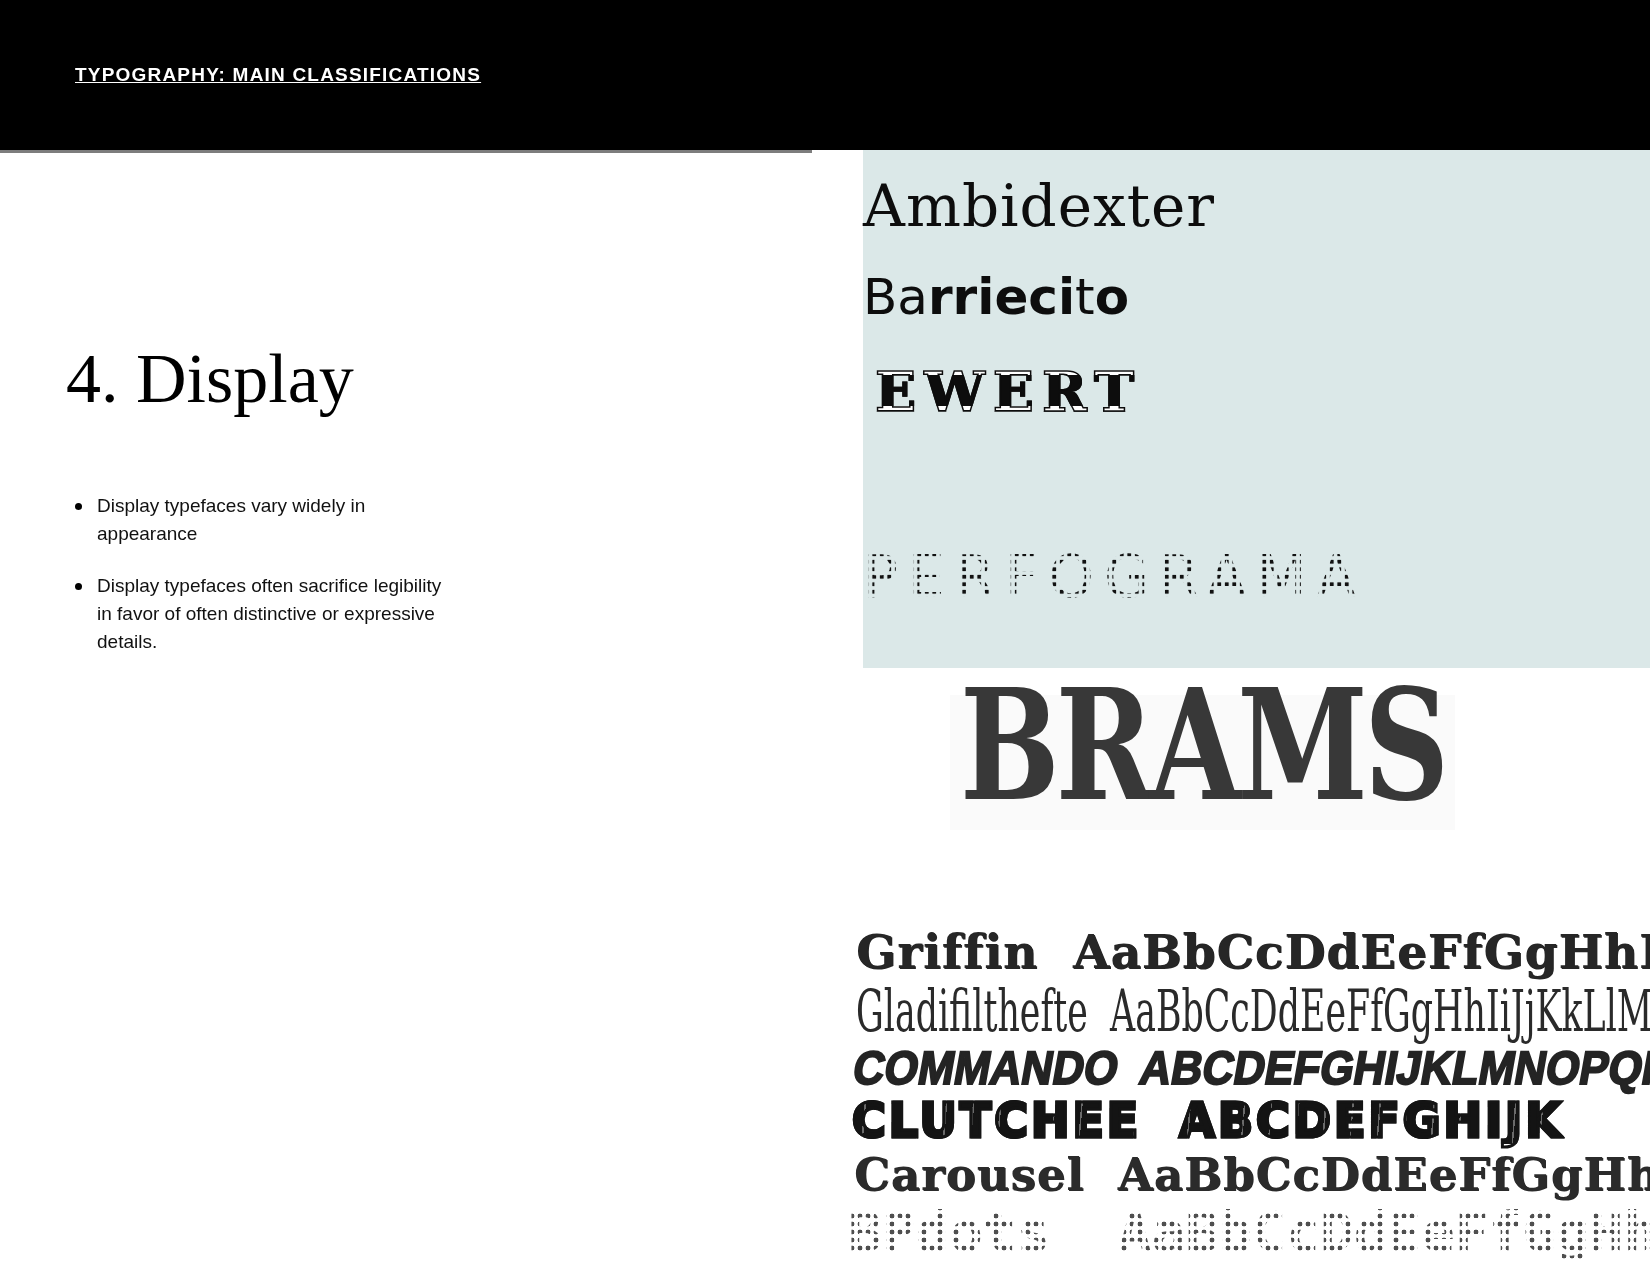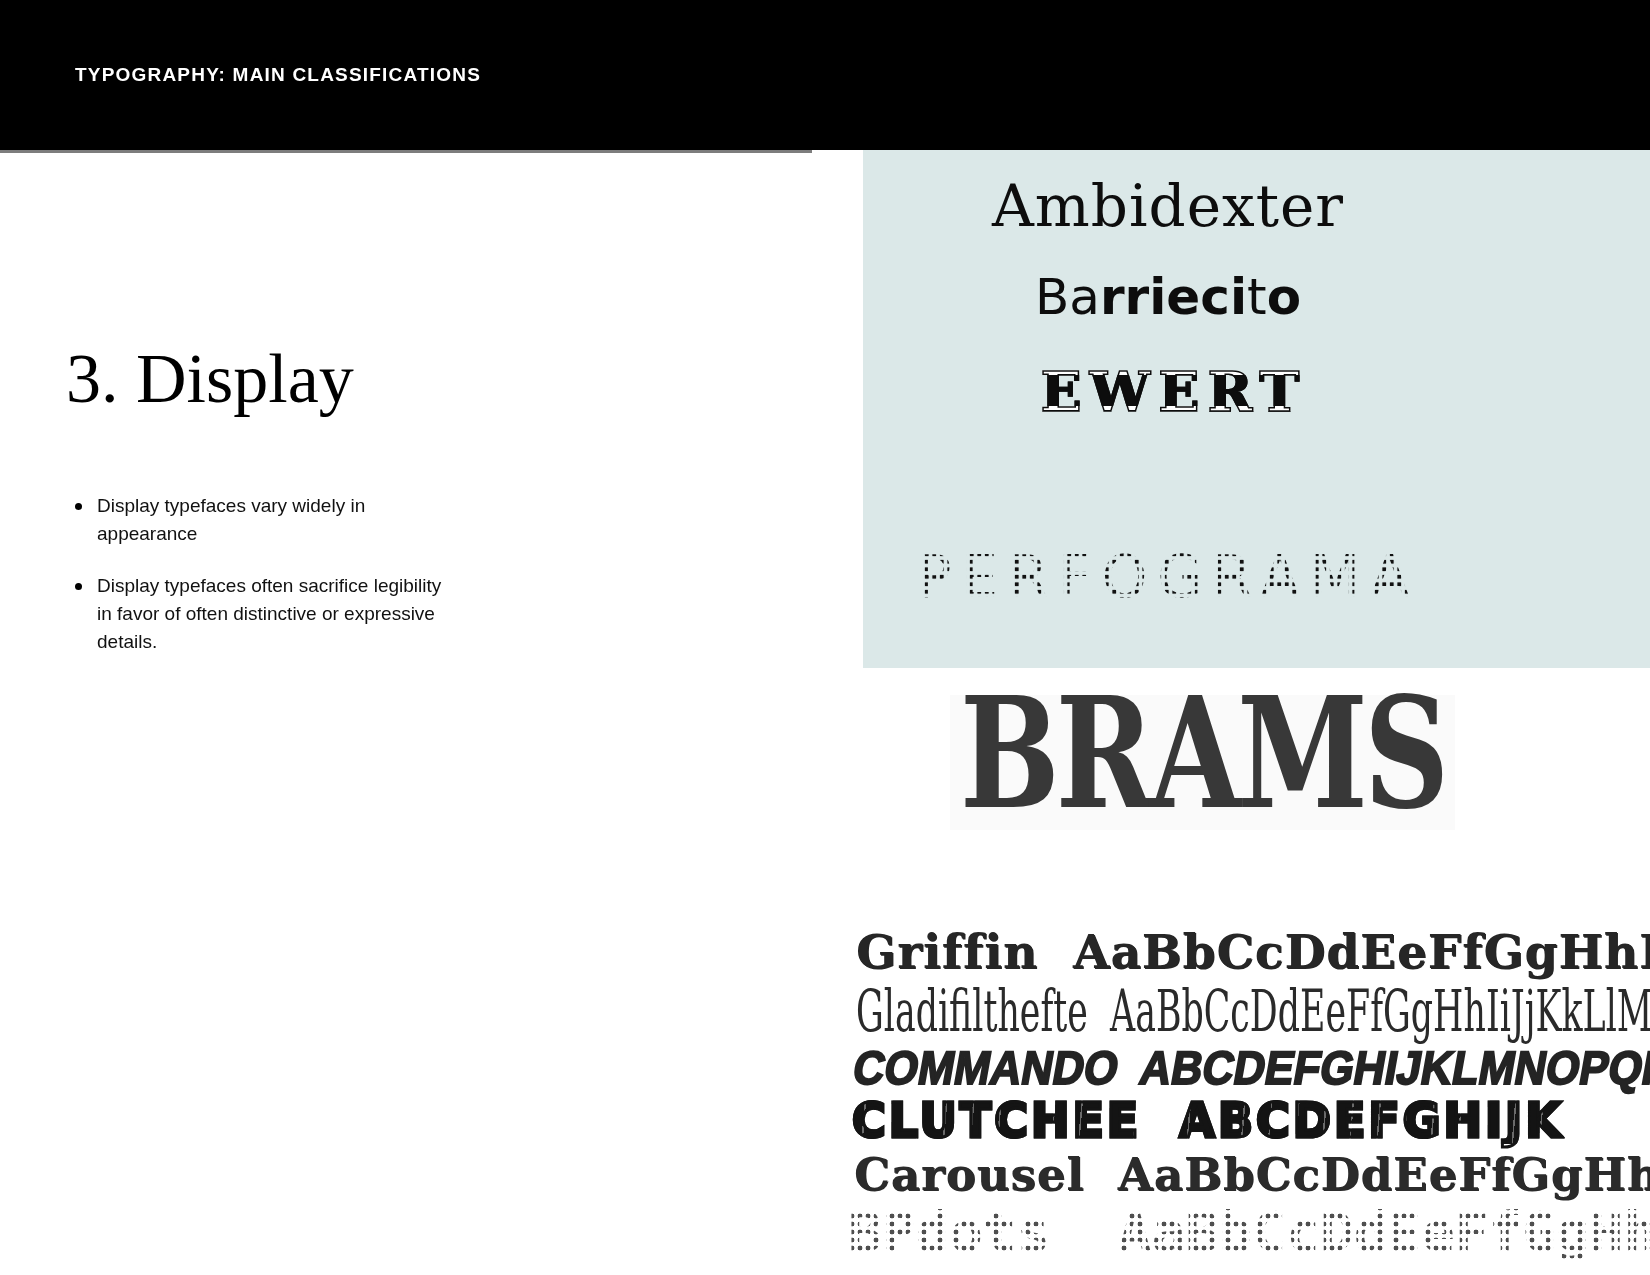--- a/index.html
+++ b/index.html
@@ -21,20 +21,21 @@
     background: #000000;
   }
   .topbar-title {
     position: absolute;
     left: 75px; top: 64px;
     color: #ffffff;
     font-family: "Liberation Sans", sans-serif;
     font-weight: bold;
     font-size: 19px;
     letter-spacing: 1.2px;
+    text-decoration: underline;
   }
   .topbar-edge {
     position: absolute;
     left: 0; top: 150px;
     width: 812px; height: 3px;
     background: #7d7d7d;
   }
 
   
   .heading {
@@ -75,21 +76,20 @@
   .panel {
     position: absolute;
     left: 863px; top: 150px;
     width: 787px; height: 518px;
     background: #dbe8e8;
   }
   .panel-row {
     position: absolute;
     left: 0;
     width: 610px;
-    text-align: center;
     white-space: nowrap;
     color: #0d0d0d;
   }
   .f-ambidexter {
     top: 22px;
     font-family: "DejaVu Serif", serif;
     font-size: 58px;
     letter-spacing: 1px;
   }
   .f-barriecito {
@@ -142,21 +142,21 @@
     color: transparent;
   }
 
   
   .brams-figure {
     position: absolute;
     left: 950px; top: 695px;
     width: 505px; height: 135px;
     background: #fafafa;
     display: flex;
-    align-items: flex-end;
+    align-items: center;
     justify-content: center;
     overflow: visible;
   }
   .brams-text {
     font-family: "DejaVu Serif", serif;
     font-size: 118px;
     font-weight: bold;
     letter-spacing: -4px;
     color: #383838;
     line-height: 1.0;
@@ -237,21 +237,21 @@
 </head>
 <body>
 
 <div class="slide">
 
   <header class="topbar">
     <div class="topbar-title">TYPOGRAPHY: MAIN CLASSIFICATIONS</div>
   </header>
   <div class="topbar-edge"></div>
 
-  <h1 class="heading">3. Display</h1>
+  <h1 class="heading">4. Display</h1>
 
   <ul class="bullets">
     <li>Display typefaces vary widely in appearance</li>
     <li>Display typefaces often sacrifice legibility in favor of often distinctive or expressive details.</li>
   </ul>
 
   <section class="panel">
     <div class="panel-row f-ambidexter">Ambidexter</div>
 
     <div class="panel-row f-barriecito"><span class="thin">Ba</span><span class="fat">rrieci</span><span class="thin">t</span><span class="fat">o</span></div>

